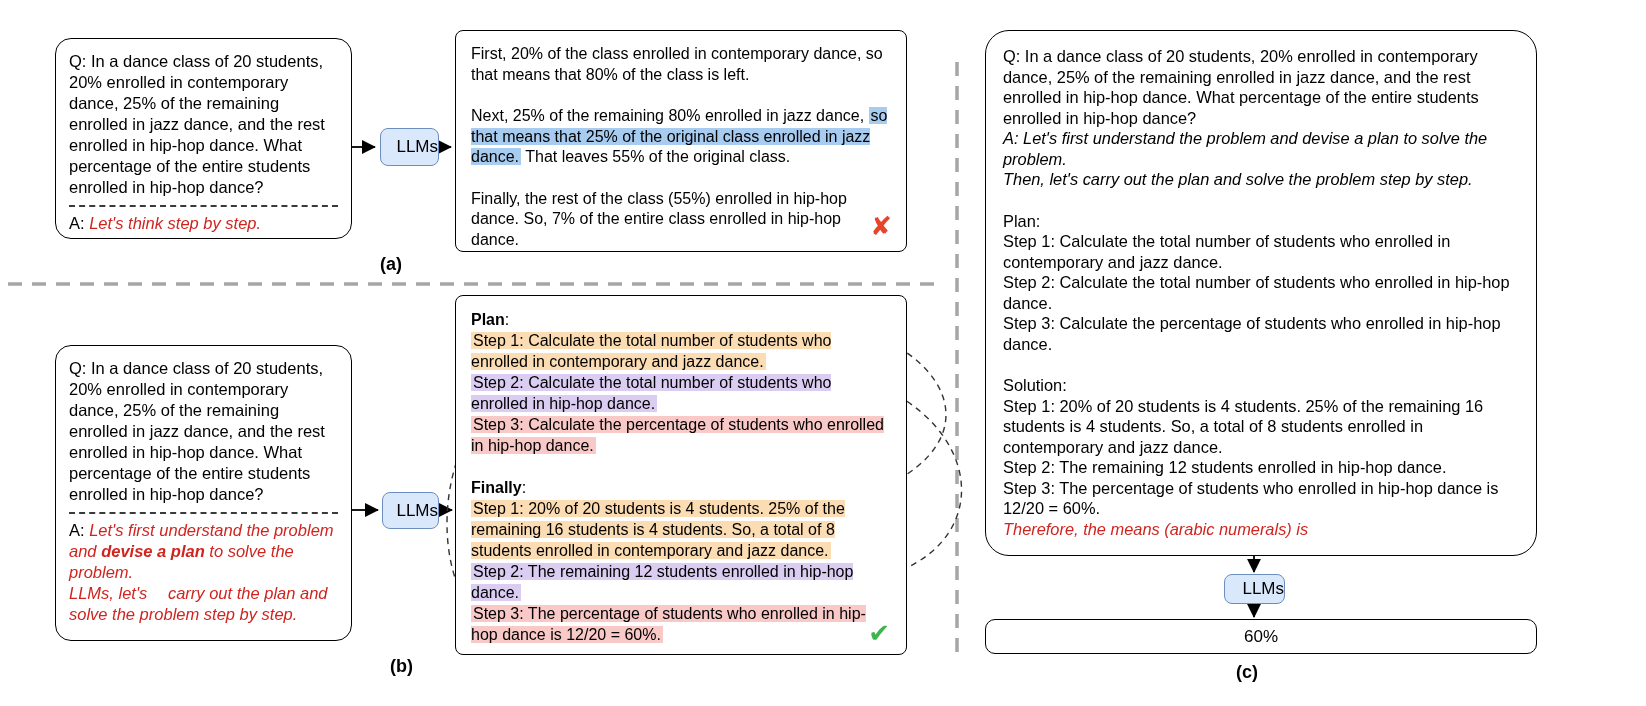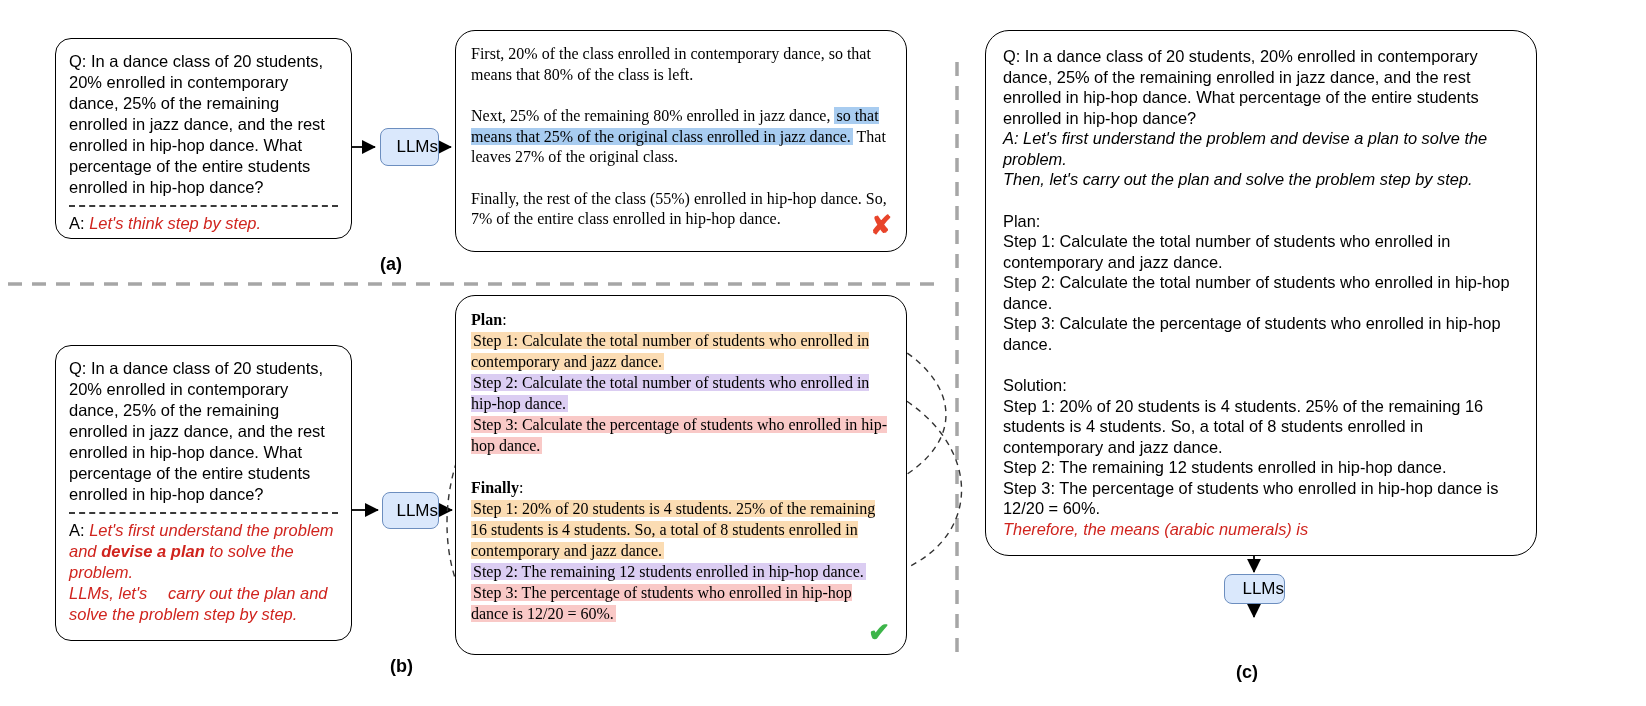--- a/index.html
+++ b/index.html
@@ -18,21 +18,21 @@
   .canvas{
     position:relative;width:1646px;height:694px;background:#fff;overflow:hidden;
     font-family:"Liberation Sans","DejaVu Sans",sans-serif;color:#000;
   }
   .overlay{position:absolute;left:0;top:0;pointer-events:none;}
   .box{
     position:absolute;border:1.6px solid #000;background:#fff;
     font-size:16.5px;line-height:21px;box-sizing:border-box;
   }
   .qbox{border-radius:16px;padding:12px 13px;}
-  .obox{border-radius:20px;padding:13px 15px;font-family:Liberation Serif, serif;}
+  .obox{border-radius:8px;padding:13px 15px;}
   .sep{border-top:2px dashed #3a3a3a;margin:7px 0 6px 0;}
   .ritalic{color:var(--accent-red);font-style:italic;}
   .italic{font-style:italic;}
   .para{margin:0;}
   .gap{height:21px;}
   .llm{
     position:absolute;background:var(--llm-box-fill);border:1.6px solid var(--llm-box-border);
     border-radius:8px;display:flex;align-items:center;justify-content:flex-end;
     font-size:17px;box-sizing:border-box;
   }
@@ -86,21 +86,21 @@
     <div class="para"><span>A: </span><span class="ritalic">Let's think step by step.</span></div>
   </div>
 
   <div class="llm" style="left:380px;top:128px;width:59px;height:38px;">
     <span>LLMs</span>
   </div>
 
   <div class="box obox" style="left:455px;top:30px;width:452px;height:222px;font-size:16px;line-height:20.5px;">
     <div class="para">First, 20% of the class enrolled in contemporary dance, so that means that 80% of the class is left.</div>
     <div class="gap"></div>
-    <div class="para"><span>Next, 25% of the remaining 80% enrolled in jazz dance, </span><span class="hl hl-blue">so that means that 25% of the original class enrolled in jazz dance.</span><span> That leaves 27% of the original class.</span></div>
+    <div class="para"><span>Next, 25% of the remaining 80% enrolled in jazz dance, </span><span class="hl hl-blue">so that means that 25% of the original class enrolled in jazz dance.</span><span> That leaves 55% of the original class.</span></div>
     <div class="gap"></div>
     <div class="para">Finally, the rest of the class (55%) enrolled in hip-hop dance. So, 7% of the entire class enrolled in hip-hop dance.</div>
     <div class="verdict cross" style="right:14px;bottom:12px;">✘</div>
   </div>
 
   <div class="panel-label" style="left:380px;top:254px;">(a)</div>
 
   <div class="box qbox" style="left:55px;top:345px;width:297px;height:296px;">
     <div class="para">Q: In a dance class of 20 students, 20% enrolled in contemporary dance, 25% of the remaining enrolled in jazz dance, and the rest enrolled in hip-hop dance. What percentage of the entire students enrolled in hip-hop dance?</div>
     <div class="sep"></div>
@@ -141,16 +141,19 @@
     <div class="para">Step 1: 20% of 20 students is 4 students. 25% of the remaining 16 students is 4 students. So, a total of 8 students enrolled in contemporary and jazz dance.</div>
     <div class="para">Step 2: The remaining 12 students enrolled in hip-hop dance.</div>
     <div class="para">Step 3: The percentage of students who enrolled in hip-hop dance is 12/20 = 60%.</div>
     <div class="para ritalic">Therefore, the means (arabic numerals) is</div>
   </div>
 
   <div class="llm" style="left:1224px;top:574px;width:61px;height:30px;">
     <span>LLMs</span>
   </div>
 
+  <div class="answer-box" style="left:985px;top:619px;width:552px;height:35px;">
+    <span>60%</span>
+  </div>
 
   <div class="panel-label" style="left:1236px;top:662px;">(c)</div>
 
 </div>
 
 </body></html>

